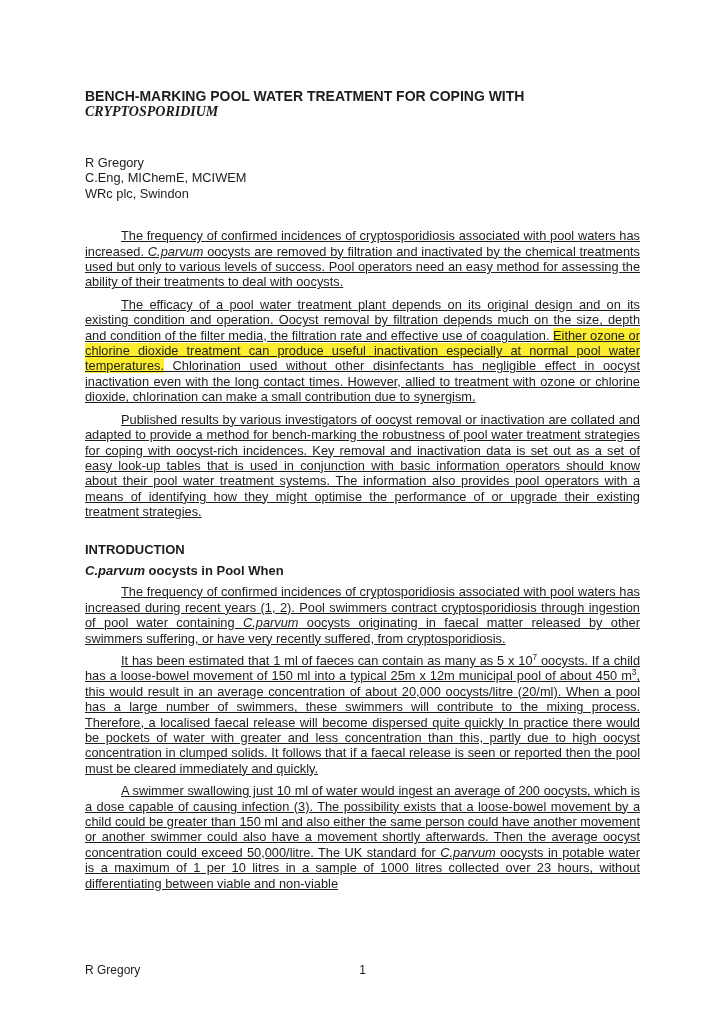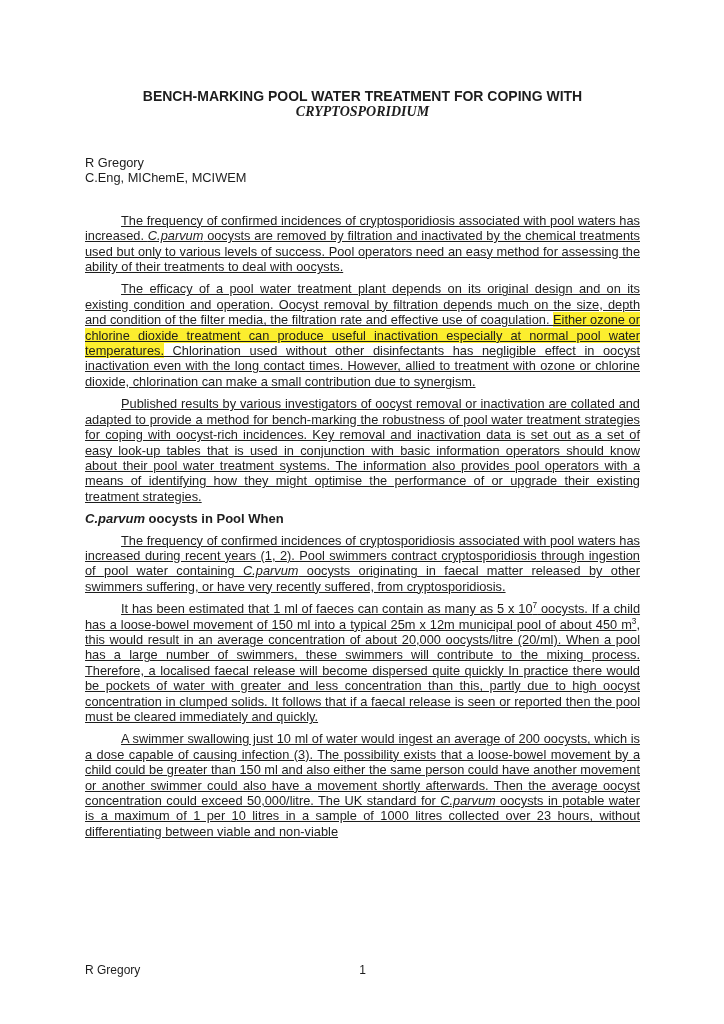--- a/index.html
+++ b/index.html
@@ -17,21 +17,20 @@
     padding: 88px 84px 0 85px;
     font-family: "Liberation Sans", sans-serif;
     color: var(--text, #1d1d1d);
     overflow: hidden;
   }
   h1 {
     font-size: 14px;
     line-height: 16px;
     font-weight: bold;
     margin: 0 0 35px 0;
-    text-align: center;
   }
   .title-line2 {
     font-style: italic;
     font-family: Liberation Serif, serif;
   }
   .author-block {
     font-size: 12.8px;
     line-height: 15.4px;
     margin: 0 0 27px 0;
   }
@@ -86,27 +85,29 @@
 <div class="page">
 
   <h1>
     <div class="title-line1">BENCH-MARKING POOL WATER TREATMENT FOR COPING WITH</div>
     <div class="title-line2">CRYPTOSPORIDIUM</div>
   </h1>
 
   <div class="author-block">
     <div>R Gregory</div>
     <div>C.Eng, MIChemE, MCIWEM</div>
+    <div>WRc plc, Swindon</div>
   </div>
 
 
   <p class="body-para"><span>The frequency of confirmed incidences of cryptosporidiosis associated with pool waters has increased. </span><span class="i">C.parvum</span><span> oocysts are removed by filtration and inactivated by the chemical treatments used but only to various levels of success. Pool operators need an easy method for assessing the ability of their treatments to deal with oocysts.</span></p>
   <p class="body-para"><span>The efficacy of a pool water treatment plant depends on its original design and on its existing condition and operation. Oocyst removal by filtration depends much on the size, depth and condition of the filter media, the filtration rate and effective use of coagulation. </span><span class="hl">Either ozone or chlorine dioxide treatment can produce useful inactivation especially at normal pool water temperatures.</span><span> Chlorination used without other disinfectants has negligible effect in oocyst inactivation even with the long contact times. However, allied to treatment with ozone or chlorine dioxide, chlorination can make a small contribution due to synergism.</span></p>
   <p class="body-para"><span>Published results by various investigators of oocyst removal or inactivation are collated and adapted to provide a method for bench-marking the robustness of pool water treatment strategies for coping with oocyst-rich incidences. Key removal and inactivation data is set out as a set of easy look-up tables that is used in conjunction with basic information operators should know about their pool water treatment systems. The information also provides pool operators with a means of identifying how they might optimise the performance of or upgrade their existing treatment strategies.</span></p>
 
+  <h2 class="intro-heading">INTRODUCTION</h2>
 
   <h3><span class="i">C.parvum</span><span> oocysts in Pool When</span></h3>
 
   <p class="body-para"><span>The frequency of confirmed incidences of cryptosporidiosis associated with pool waters has increased during recent years (1, 2). Pool swimmers contract cryptosporidiosis through ingestion of pool water containing </span><span class="i">C.parvum</span><span> oocysts originating in faecal matter released by other swimmers suffering, or have very recently suffered, from cryptosporidiosis.</span></p>
   <p class="body-para"><span>It has been estimated that 1 ml of faeces can contain as many as 5 x 10</span><sup>7</sup><span> oocysts. If a child has a loose-bowel movement of 150 ml into a typical 25m x 12m municipal pool of about 450 m</span><sup>3</sup><span>, this would result in an average concentration of about 20,000 oocysts/litre (20/ml). When a pool has a large number of swimmers, these swimmers will contribute to the mixing process. Therefore, a localised faecal release will become dispersed quite quickly In practice there would be pockets of water with greater and less concentration than this, partly due to high oocyst concentration in clumped solids. It follows that if a faecal release is seen or reported then the pool must be cleared immediately and quickly.</span></p>
   <p class="body-para"><span>A swimmer swallowing just 10 ml of water would ingest an average of 200 oocysts, which is a dose capable of causing infection (3). The possibility exists that a loose-bowel movement by a child could be greater than 150 ml and also either the same person could have another movement or another swimmer could also have a movement shortly afterwards. Then the average oocyst concentration could exceed 50,000/litre. The UK standard for </span><span class="i">C.parvum</span><span> oocysts in potable water is a maximum of 1 per 10 litres in a sample of 1000 litres collected over 23 hours, without differentiating between viable and non-viable</span></p>
 
   <div class="footer">
     <span>R Gregory</span>
     <span class="page-num">1</span>

